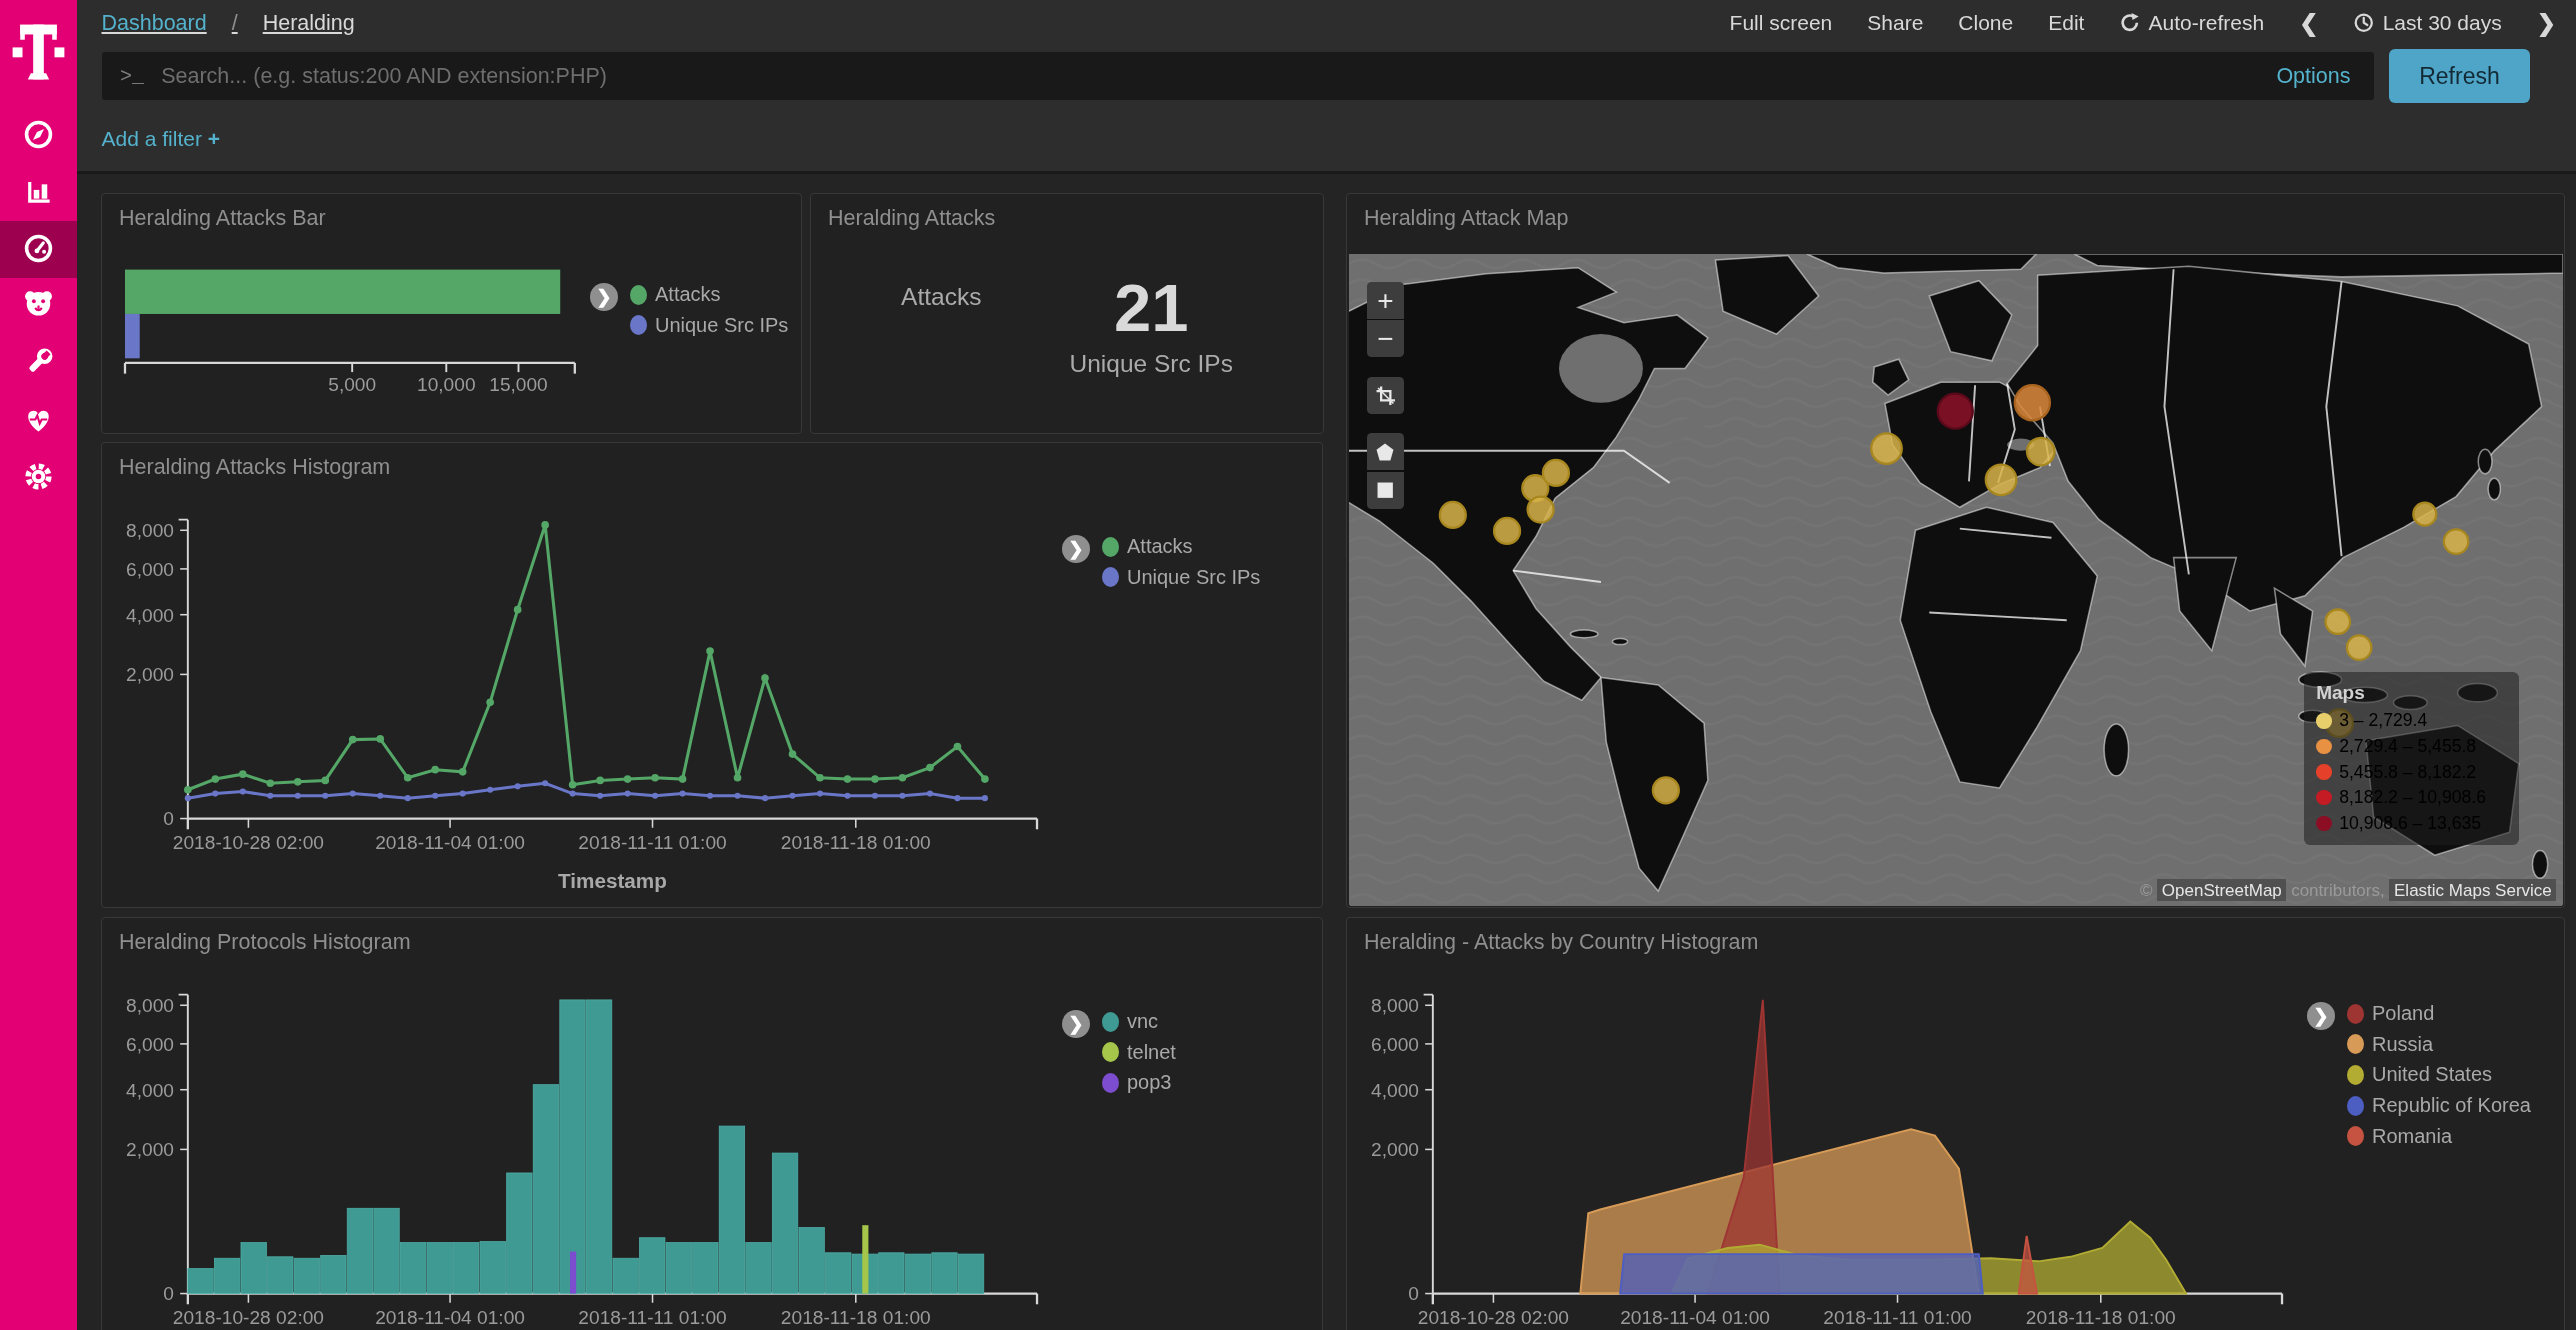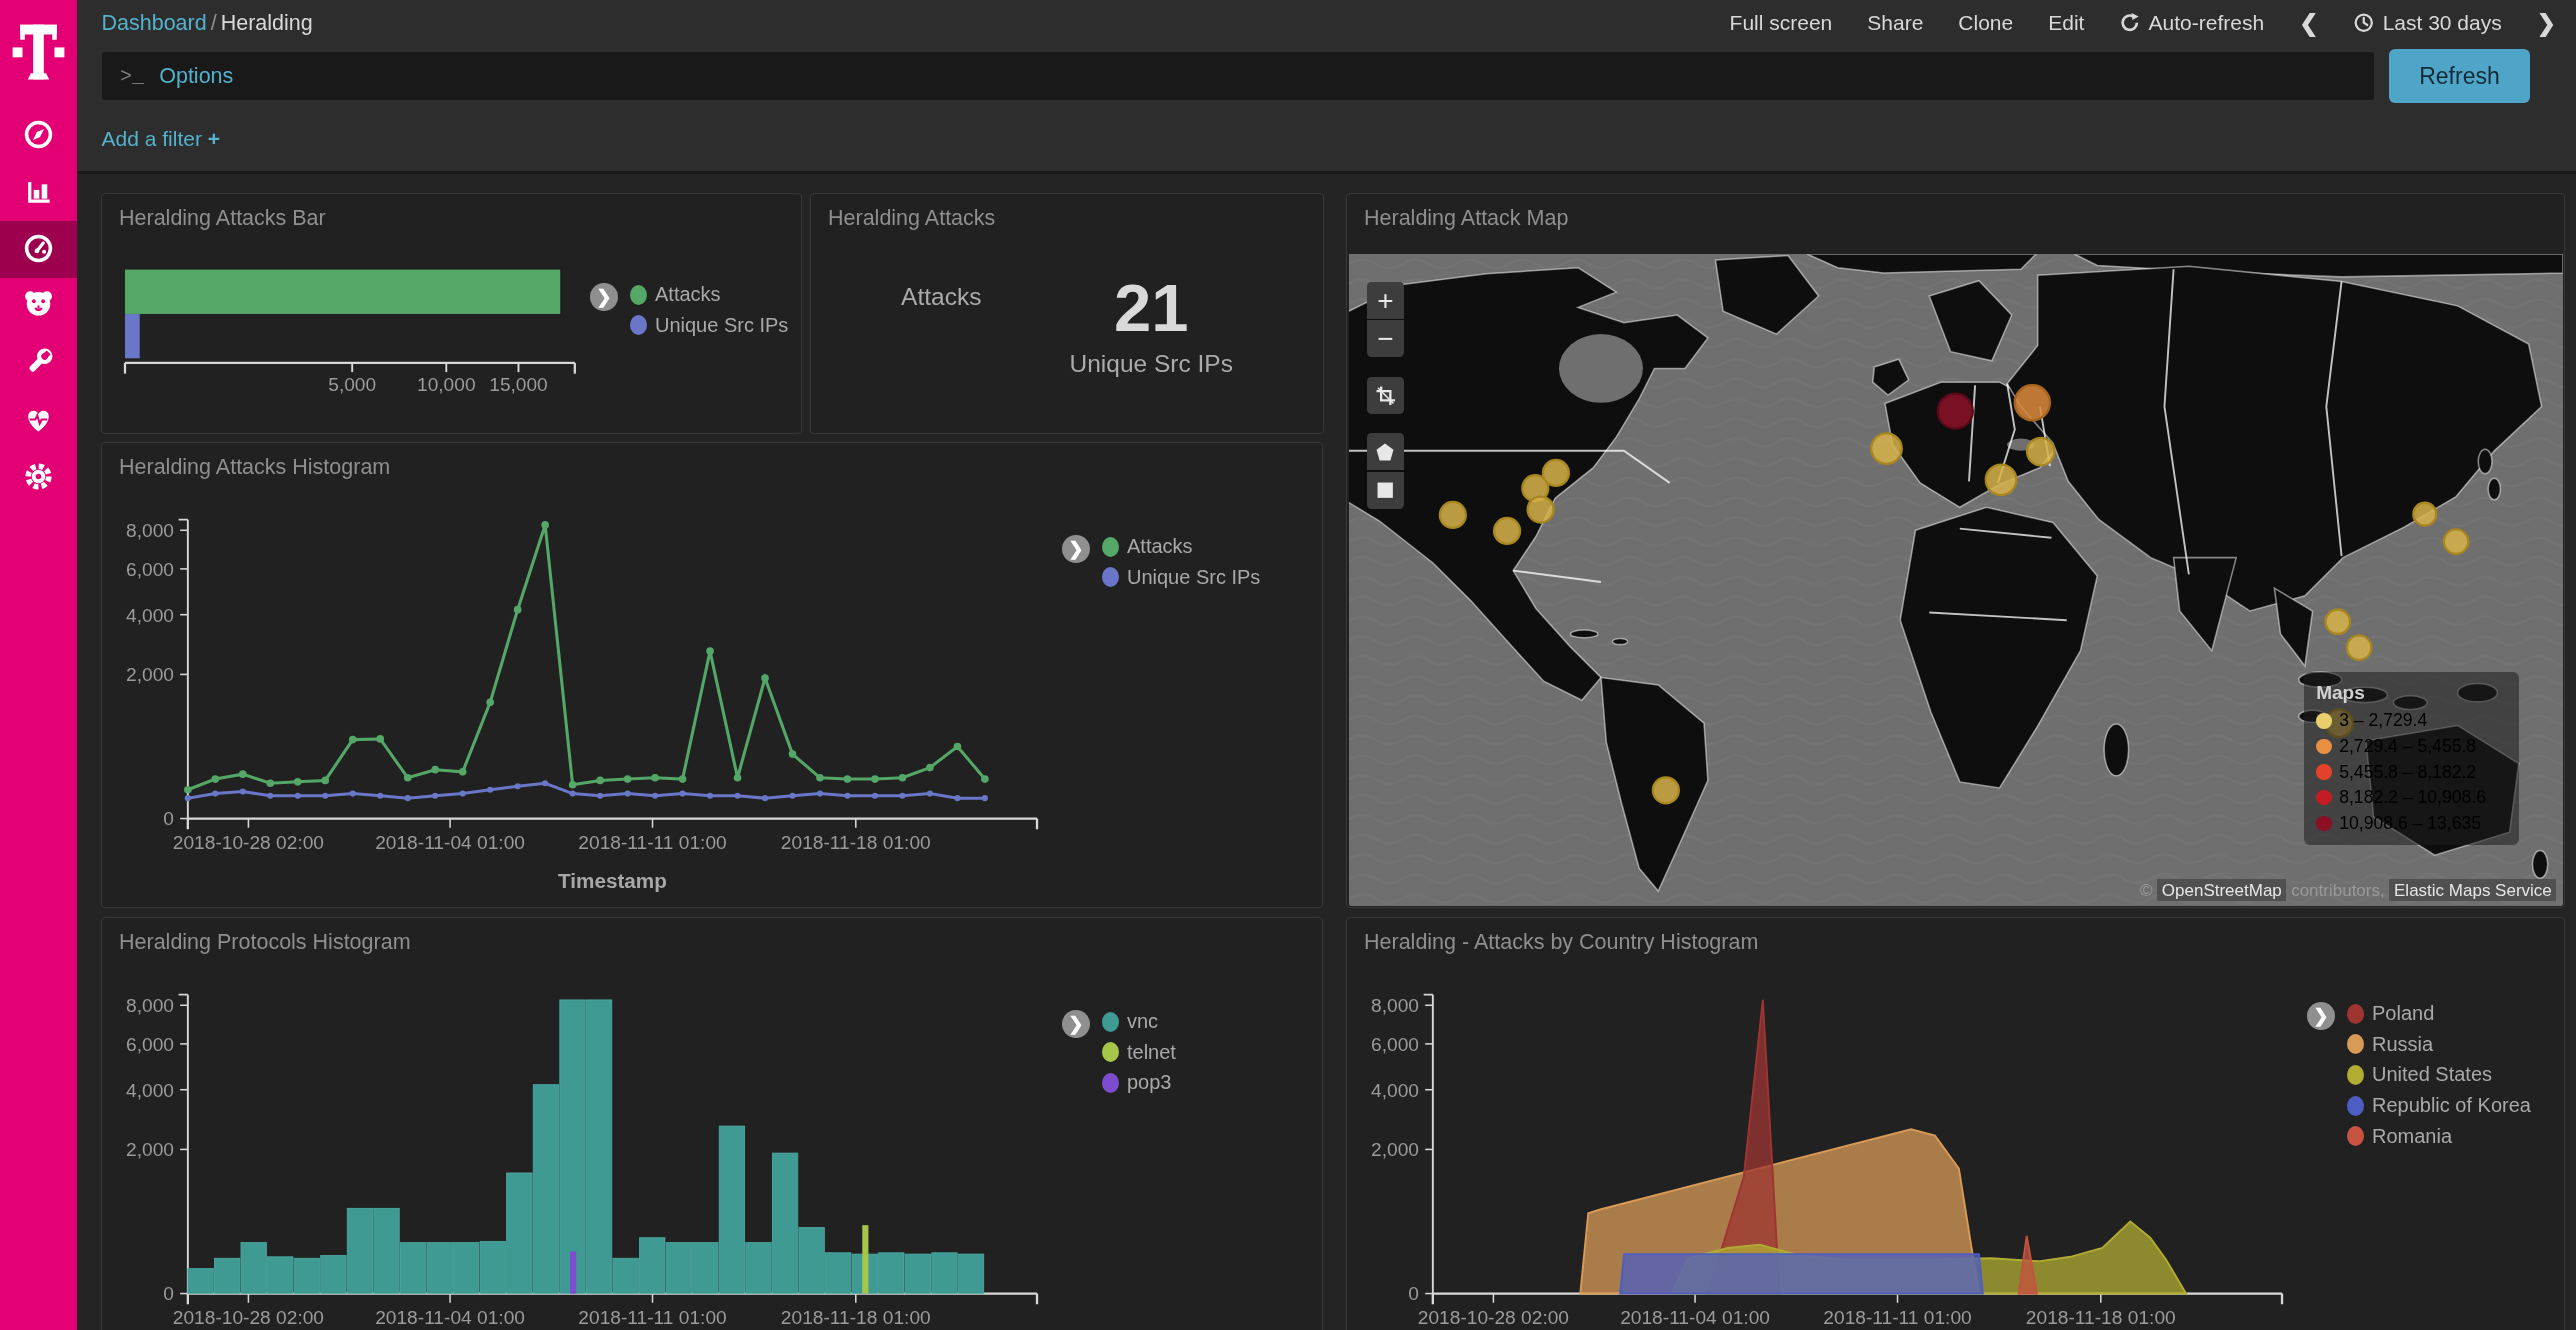--- a/index.html
+++ b/index.html
@@ -9,21 +9,21 @@
     -webkit-font-smoothing:antialiased;
   }
   
   #sidebar{position:absolute;left:0;top:0;bottom:0;width:77px;background:#e20074;z-index:50;}
   #logo{width:77px;height:107px;display:flex;align-items:center;justify-content:center;cursor:pointer;}
   .side-item{width:77px;height:57px;display:flex;align-items:center;justify-content:center;cursor:pointer;}
   .side-item.active{background:#9e0050;}
   
   #topnav{position:absolute;left:77px;right:0;top:0;height:46px;background:#2d2d2d;
     display:flex;align-items:center;justify-content:space-between;z-index:40;}
-  #breadcrumb{margin-left:24.5px;font-size:21.5px;color:#d9d9d9;display:flex;gap:4px;align-items:center;}
+  #breadcrumb{margin-left:24.5px;font-size:21.5px;color:#d9d9d9;display:flex;gap:25px;align-items:center;text-decoration:underline;}
   #breadcrumb .link{color:#54b2cc;cursor:pointer;}
   #breadcrumb .sep{color:#8f8f8f;}
   #nav-actions{display:flex;align-items:center;gap:35px;margin-right:20px;font-size:21px;color:#d8d8d8;}
   .nav-item{display:flex;align-items:center;gap:7.7px;cursor:pointer;white-space:nowrap;}
   
   #search-row{position:absolute;left:77px;right:0;top:46px;height:61px;background:#2d2d2d;}
   #search-box{position:absolute;left:24.5px;top:6.1px;width:2272px;height:48px;background:#191919;
     border-radius:3.1px;display:flex;align-items:center;}
   #search-prompt{color:#7d7d7d;font-family:"Liberation Mono",monospace;font-size:20px;margin:0 15.3px 0 18.4px;}
   #search-input{flex:1;background:transparent;border:none;outline:none;color:#c8c8c8;
@@ -181,20 +181,21 @@
     </span>
     <span class="nav-item" style="font-weight:bold;font-size:23px;">
       <span>❯</span>
     </span>
   </div>
 </div>
 
 <div id="search-row">
   <div id="search-box">
     <span id="search-prompt">&gt;_</span>
+    <input id="search-input" type="text" placeholder="Search... (e.g. status:200 AND extension:PHP)" style="">
     <span id="options-link">Options</span>
   </div>
   <div id="refresh-btn">Refresh</div>
 </div>
 
 <div id="filter-row">
   <span id="add-filter">
     <span>Add a filter</span> <b>+</b>
   </span>
 </div>

